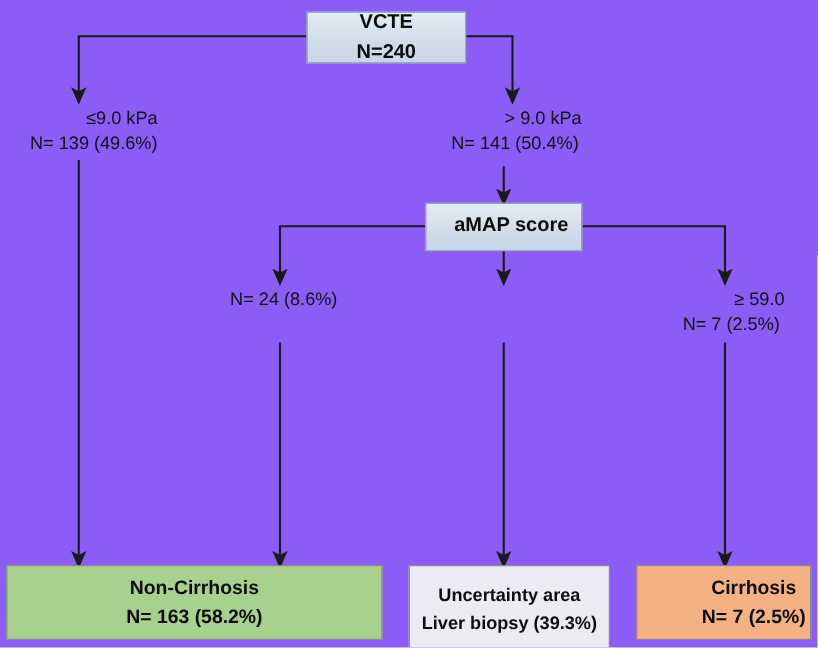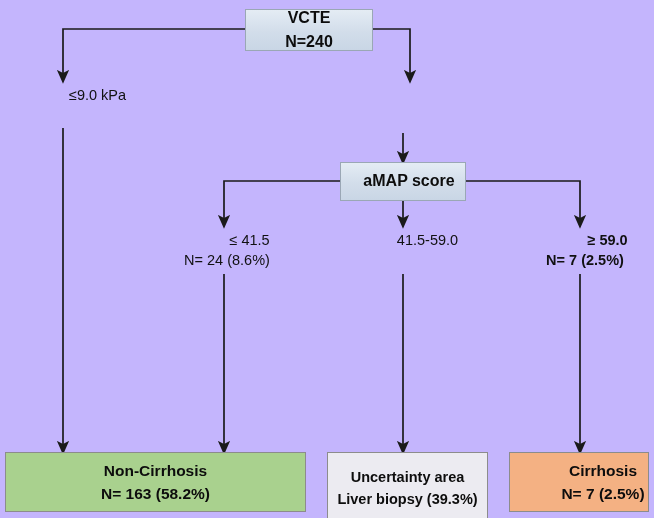--- a/index.html
+++ b/index.html
@@ -7,21 +7,21 @@
     padding: 0;
     background: #ffffff;
   }
   body {
     font-family: "Liberation Sans", sans-serif;
   }
   #flowchart {
     position: relative;
     width: 654px;
     height: 518px;
-    background: #c4b5fd;
+    background: #8b5cf6;
     overflow: hidden;
   }
   .svg-layer {
     position: absolute;
     left: 0;
     top: 0;
     width: 654px;
     height: 518px;
   }
   .node {
@@ -74,21 +74,21 @@
     line-height: 1.35;
     white-space: nowrap;
   }
   .edge-label .l1 { display: block; padding-left: 45px; }
   .edge-label .l2 { display: block; }
 
   .lbl-le90   { left: 0px;   top: 86px; width: 150px; }
   .lbl-gt90   { left: 332px; top: 86px; width: 160px; }
   .lbl-amap-low  { left: 152px; top: 231px; width: 150px; }
   .lbl-amap-mid  { left: 325px; top: 231px; width: 160px; }
-  .lbl-amap-high { left: 520px; top: 231px; width: 130px; font-weight: bold; }
+  .lbl-amap-high { left: 520px; top: 231px; width: 130px; }
 </style>
 </head>
 <body>
 
 <div id="flowchart">
 
   <svg class="svg-layer" viewBox="0 0 654 518">
     <defs>
       <marker id="arrowhead" markerWidth="9" markerHeight="9" refX="4.2" refY="4" orient="auto">
         <path d="M0,0.4 L8.2,4 L0,7.6 L1.9,4 Z" fill="#1a1a1a"></path>
@@ -132,30 +132,33 @@
     <span class="node-line node-line-2">Liver biopsy (39.3%)</span>
   </div>
 
   <div class="node node-outcome node-cirrhosis">
     <span class="node-line">Cirrhosis</span>
     <span class="node-line node-line-2">N= 7 (2.5%)</span>
   </div>
 
   <div class="edge-label lbl-le90">
     <span class="l1">≤9.0 kPa</span>
+    <span class="l2">N= 139 (49.6%)</span>
   </div>
 
+  <div class="edge-label lbl-gt90">
+    <span class="l1">&gt; 9.0 kPa</span>
+    <span class="l2">N= 141 (50.4%)</span>
+  </div>
 
   <div class="edge-label lbl-amap-low">
-    <span class="l1">≤ 41.5</span>
     <span class="l2">N= 24 (8.6%)</span>
   </div>
 
   <div class="edge-label lbl-amap-mid">
-    <span class="l1">41.5-59.0</span>
   </div>
 
   <div class="edge-label lbl-amap-high">
     <span class="l1">≥ 59.0</span>
     <span class="l2">N= 7 (2.5%)</span>
   </div>
 
 </div>
 
 </body></html>

